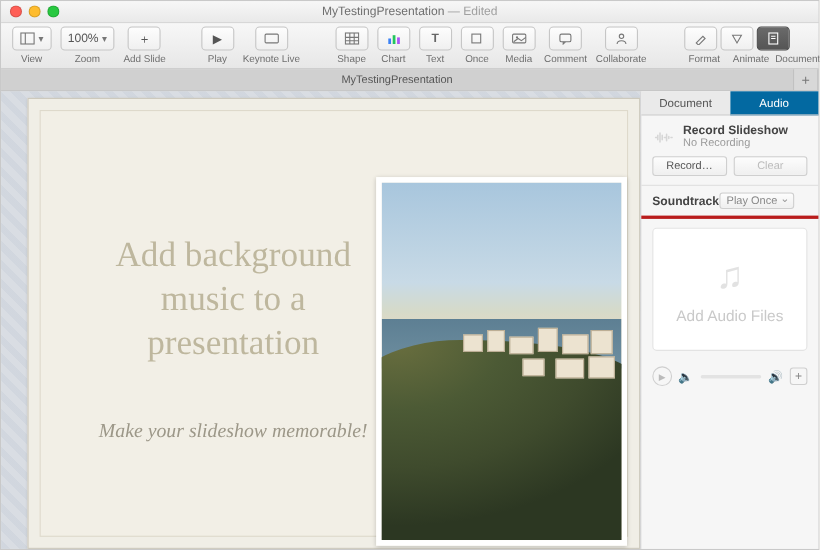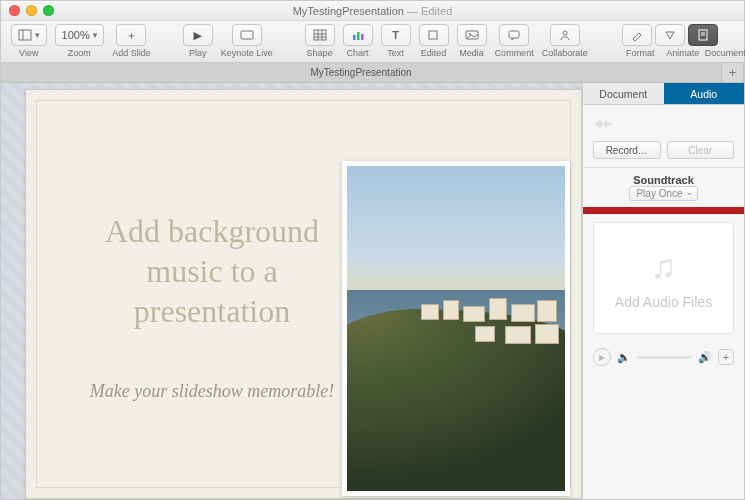--- a/index.html
+++ b/index.html
@@ -36,21 +36,21 @@
   .inspector { width:162px; background:#f6f6f6; border-left:1px solid #cfcfcf; display:flex; flex-direction:column; font-size:11px; color:#444; }
   .itabs { display:flex; height:22px; }
   .itab { flex:1; display:flex; align-items:center; justify-content:center; font-size:10.5px; color:#555; background:#eaeaea; border-bottom:1px solid #cfcfcf; }
   .itab.active { background:#0369a1; color:#fff; }
   .isec { padding:8px 10px; border-bottom:1px solid #e0e0e0; }
   .row { display:flex; align-items:center; gap:6px; }
   .waveicon { width:22px; height:22px; display:flex; align-items:center; justify-content:center; color:#c8c8c8; font-size:16px; }
   .subtle { color:#9a9a9a; font-size:10px; }
   .btnsm { flex:1; height:18px; font-size:10px; background:linear-gradient(#fdfdfd,#efefef); border:1px solid #cfcfcf; border-radius:3px; display:flex; align-items:center; justify-content:center; color:#555;}
   .btnsm.disabled { color:#bcbcbc; }
-  .sectop { display:flex; align-items:center; padding:6px 10px; border-bottom:7px solid #b91c1c;flex-direction:column;}
+  .sectop { display:flex; align-items:center; padding:6px 10px; border-bottom:3px solid #b91c1c;}
   .select { font-size:10px; background:linear-gradient(#fdfdfd,#efefef); border:1px solid #cfcfcf; border-radius:3px; padding:1px 14px 1px 6px; color:#888; position:relative; }
   .select::after { content:"⌄"; position:absolute; right:3px; top:-1px; font-size:10px; color:#999; }
   .dropzone { margin:8px 10px; height:112px; border:1px solid #e3e3e3; border-radius:4px; background:#fff; display:flex; flex-direction:column; align-items:center; justify-content:center; gap:8px; color:#c9c9c9; }
   .note-icon { font-size:34px; color:#e2e2e2; }
   .player { display:flex; align-items:center; gap:6px; padding:6px 10px; color:#bfbfbf; }
   .circle { width:18px; height:18px; border-radius:50%; border:1px solid #cfcfcf; display:flex; align-items:center; justify-content:center; font-size:8px; color:#bbb;}
   .volbar { flex:1; height:3px; background:#e3e3e3; border-radius:2px; }
   .plus { width:16px; height:16px; border:1px solid #cfcfcf; border-radius:3px; display:flex; align-items:center; justify-content:center; font-size:11px; color:#888;}
   svg { display:block; }
 </style>
@@ -159,21 +159,21 @@
       <div class="tlabel">Text</div>
     </div>
     <div class="tgroup">
       <div class="tbtnrow">
           <div class="tbtn">
             <svg width="14" height="12">
               <rect x="2" y="2" width="8" height="8" fill="none" stroke="#777"></rect>
             </svg>
           </div>
         </div>
-      <div class="tlabel">Edited</div>
+      <div class="tlabel">Once</div>
     </div>
     <div class="tgroup">
       <div class="tbtnrow">
           <div class="tbtn">
             <svg width="14" height="12">
               <rect x="1" y="2" width="12" height="8" rx="1" fill="none" stroke="#777"></rect>
               <circle cx="5" cy="5" r="1" fill="#777"></circle>
               <path d="M2 9 L6 6 L9 8 L13 5" fill="none" stroke="#777"></path>
             </svg>
           </div>
@@ -281,20 +281,24 @@
           </div>
       </div>
 
       <div class="isec">
         <div class="row">
           <div class="waveicon">
             <svg width="20" height="16">
                 <path d="M2 8h1M4 6v4M6 4v8M8 6v4M10 8h1M12 5v6M14 7v2M16 8h1" stroke="#d6d6d6" stroke-width="1.4" stroke-linecap="round"></path>
               </svg>
           </div>
+          <div>
+            <div style="font-weight:600;font-size:11px">Record Slideshow</div>
+            <div class="subtle">No Recording</div>
+          </div>
         </div>
         <div class="row" style="margin-top:6px; gap:6px;">
           <div class="btnsm">
               <span>Record…</span>
             </div>
           <div class="btnsm disabled">
               <span>Clear</span>
             </div>
         </div>
       </div>

